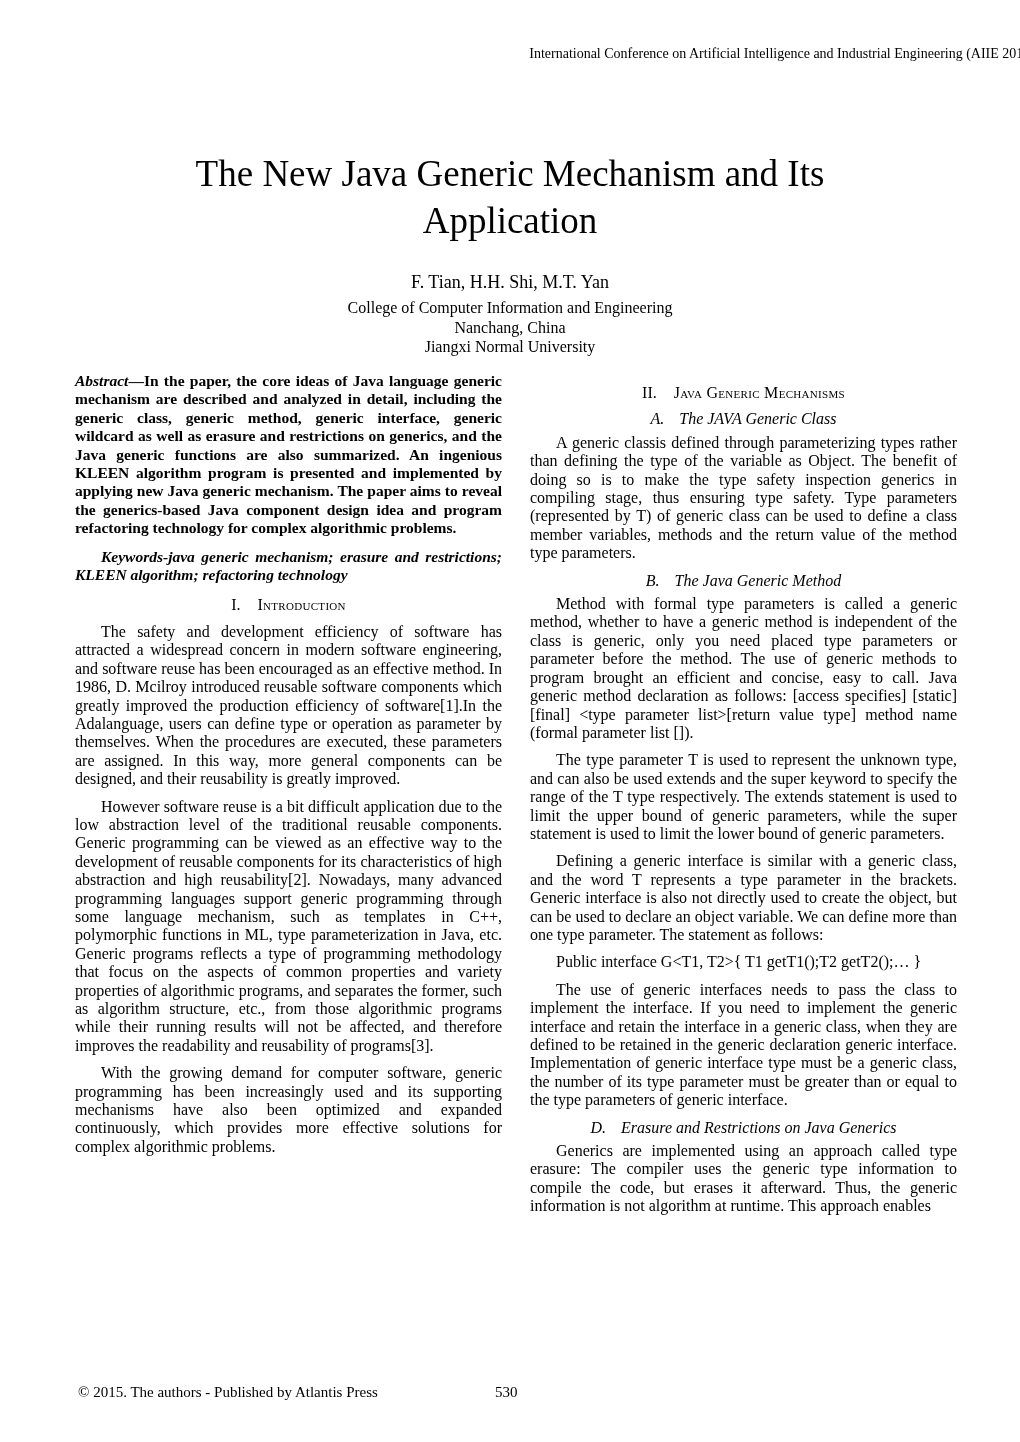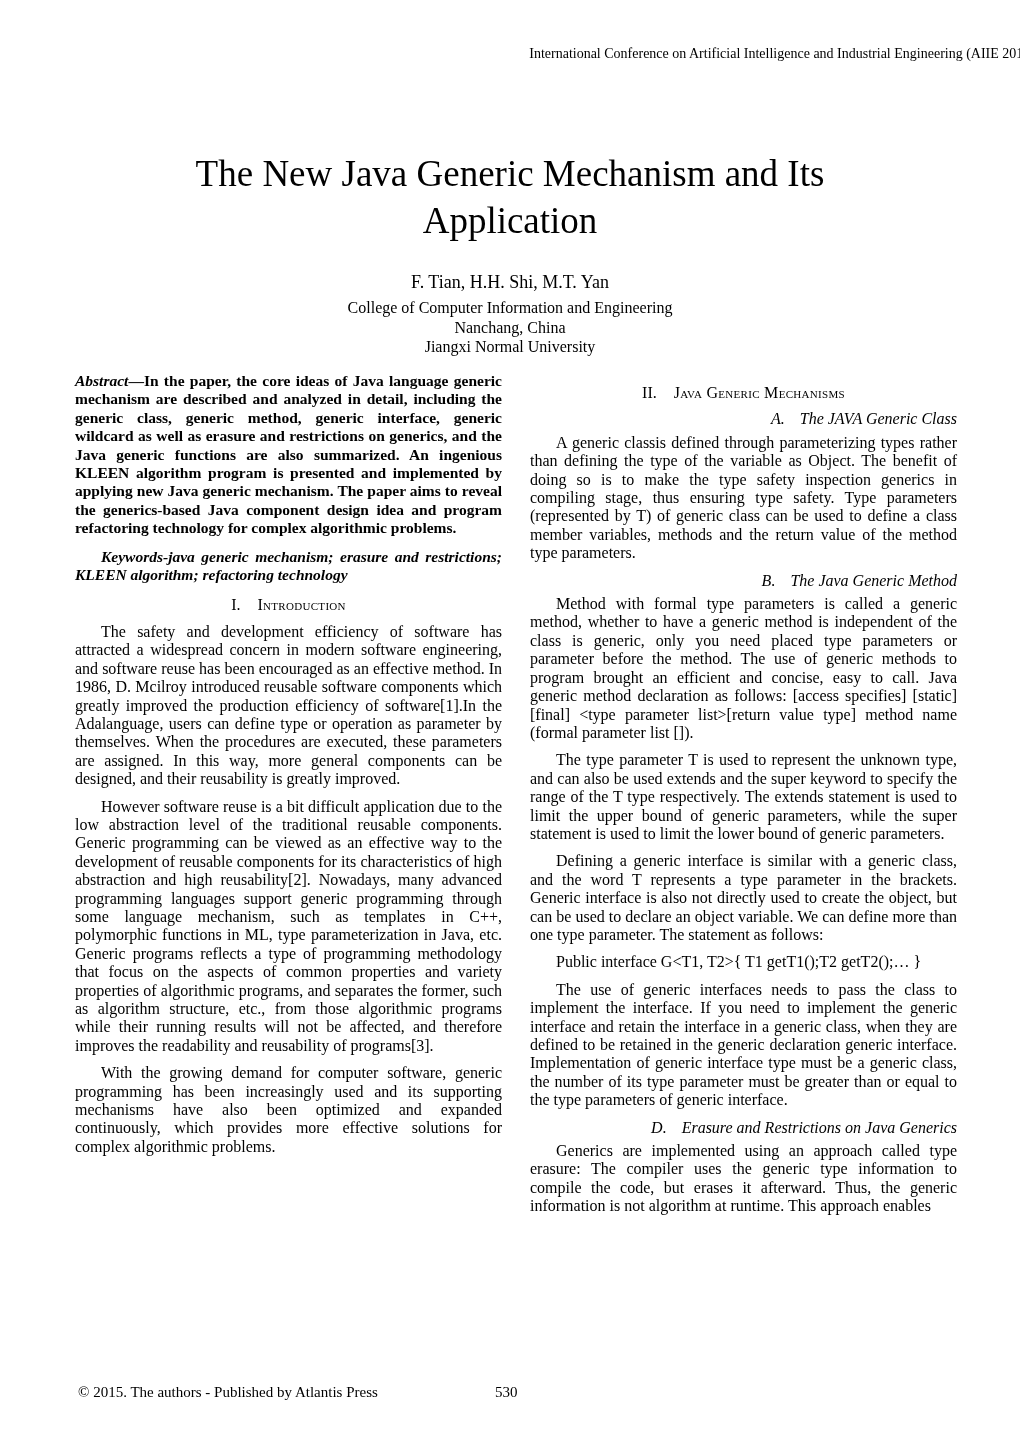--- a/index.html
+++ b/index.html
@@ -72,21 +72,21 @@
   }
   .sec-head {
     text-align: center;
     text-indent: 0;
     margin: 12px 0 8px 0;
   }
   .sec-head .sec-num { margin-right: 17px; }
   .sec-head .sc { font-variant: small-caps; letter-spacing: 0.3px; }
   .sub-head {
     font-style: italic;
-    text-align: right;
+    text-align: center;
     margin: 7px 0 5px 0;
   }
   .sub-head .sub-num { margin-right: 15px; }
   p.code-line { text-indent: 26px; margin: 2px 0 9px 0; }
   .footer-copyright {
     position: absolute;
     top: 1384px;
     left: 78px;
     font-size: 15px;
   }

